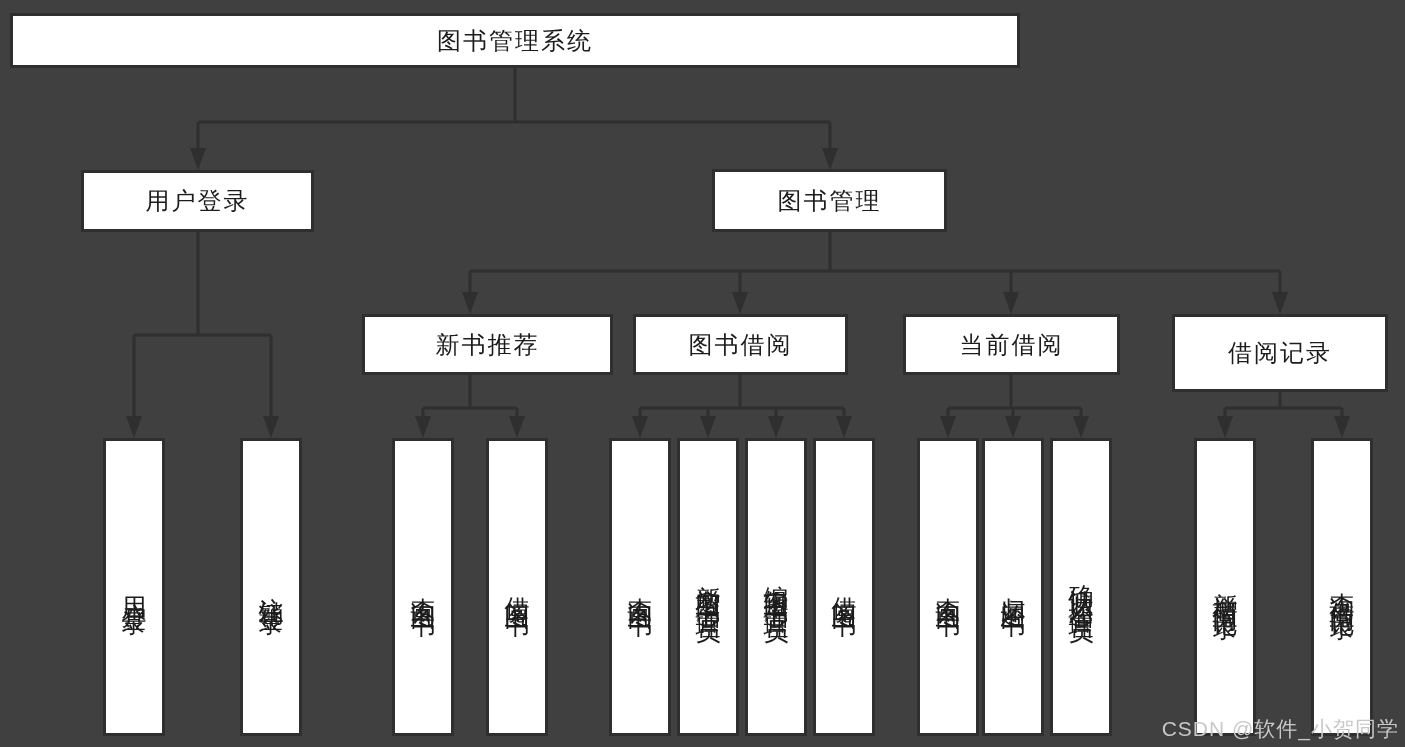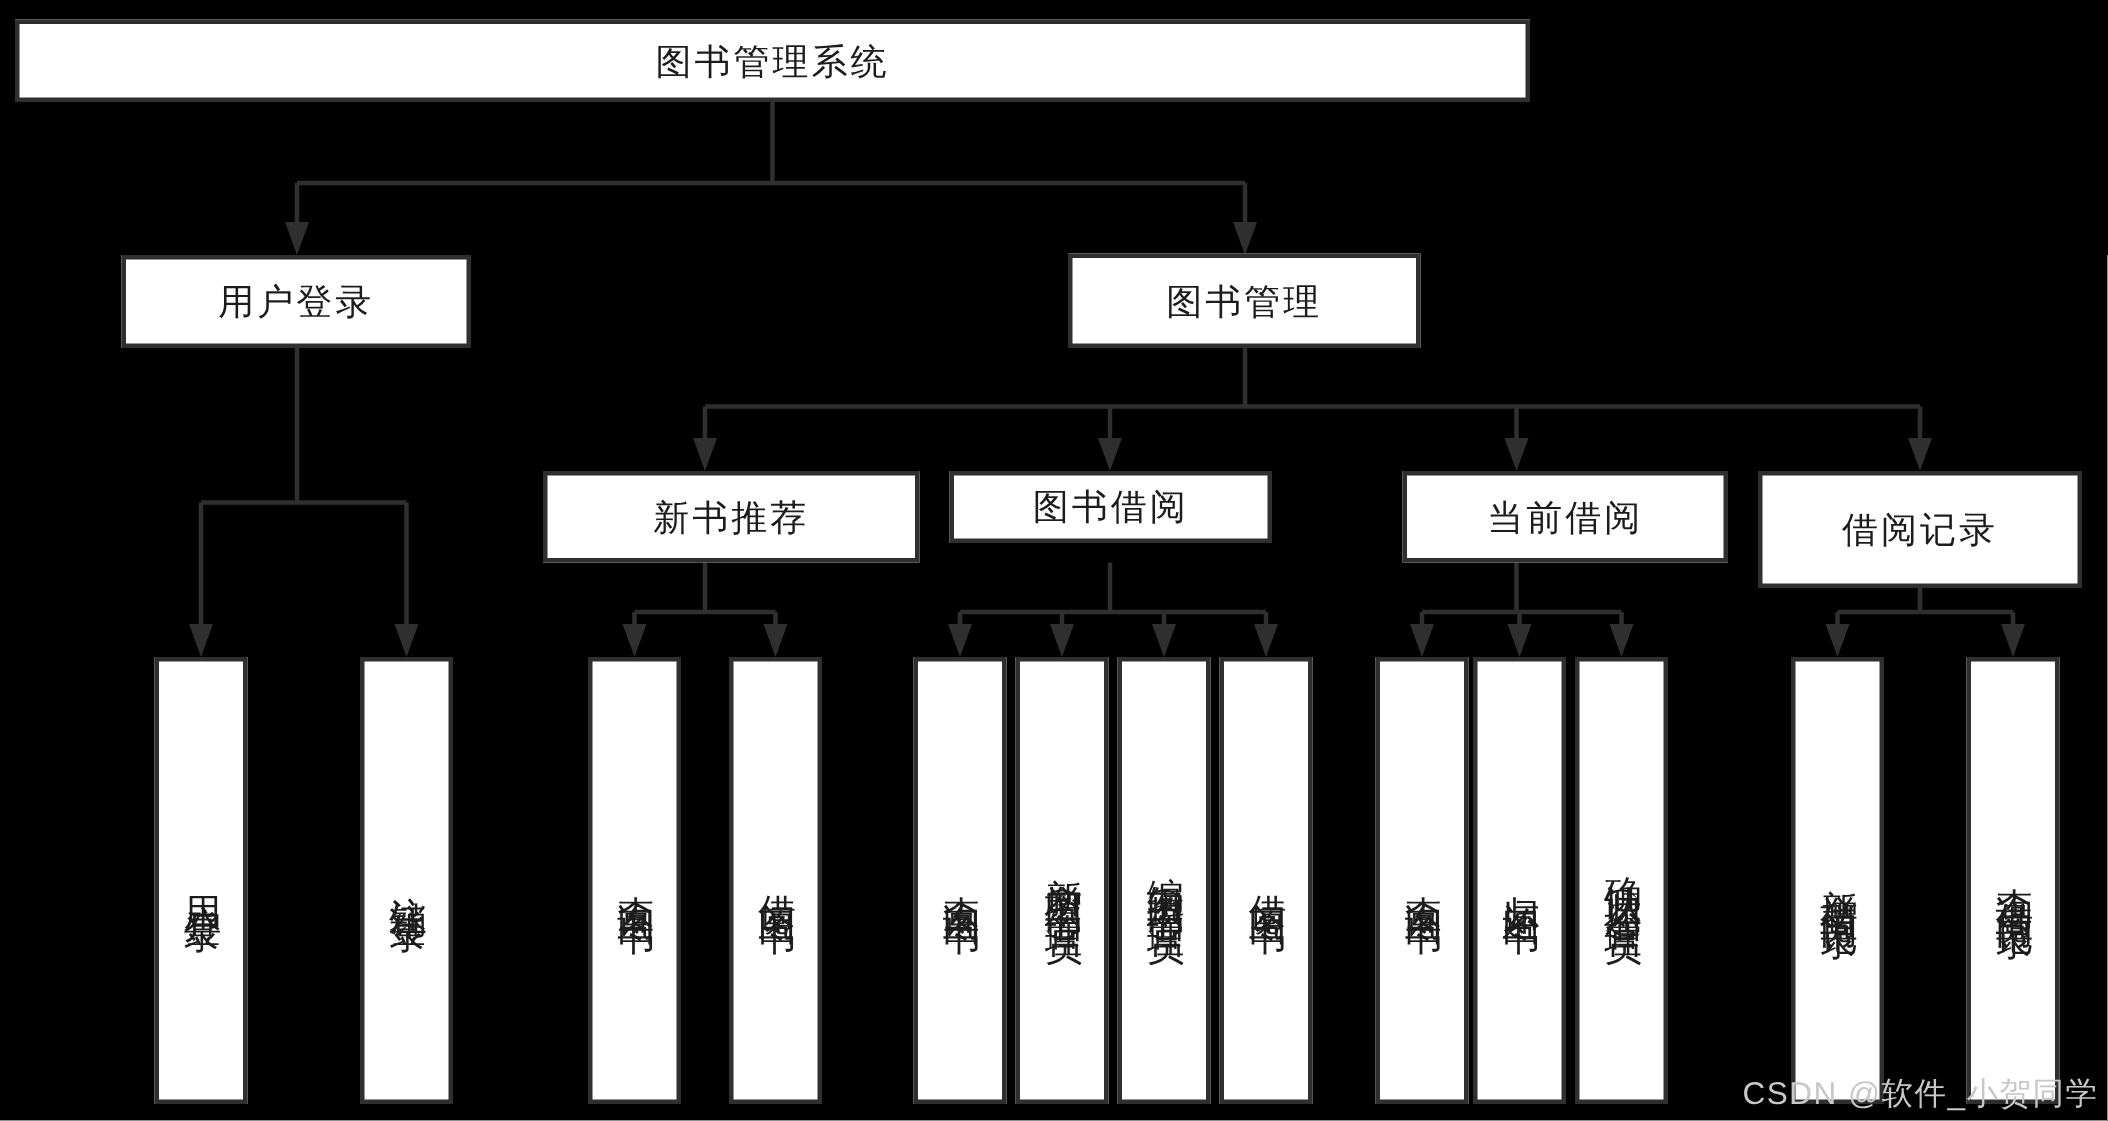--- a/index.html
+++ b/index.html
@@ -4,21 +4,21 @@
 <style>
   html, body {
     margin: 0;
     padding: 0;
     background: #ffffff;
   }
   .stage {
     position: relative;
     width: 1405px;
     height: 747px;
-    background: #000000;
+    background: #404040;
     font-family: "Liberation Sans", "DejaVu Sans", sans-serif;
     overflow: hidden;
   }
   svg.connectors {
     position: absolute;
     left: 0;
     top: 0;
     z-index: 1;
   }
   .hnode {
@@ -54,22 +54,22 @@
     letter-spacing: 5px;
     color: #1c1c1c;
     white-space: nowrap;
     line-height: 1;
   }
   
   .n-root        { left: 10px;   top: 13px;  width: 1010px; height: 55px; }
   .n-user-login  { left: 81px;   top: 170px; width: 233px;  height: 62px; }
   .n-book-mgmt   { left: 712px;  top: 169px; width: 235px;  height: 63px; }
   .n-new-book    { left: 362px;  top: 314px; width: 251px;  height: 61px; }
-  .n-book-borrow { left: 633px;  top: 314px; width: 215px;  height: 48px; text-align: right; }
-  .n-cur-borrow  { left: 903px;  top: 314px; width: 217px;  height: 61px; margin-left: 32px; }
+  .n-book-borrow { left: 633px;  top: 314px; width: 215px;  height: 61px; text-align: right; }
+  .n-cur-borrow  { left: 903px;  top: 314px; width: 217px;  height: 61px; }
   .n-records     { left: 1172px; top: 314px; width: 216px;  height: 78px; }
 
   .l-user-login   { left: 103px; }
   .l-logout       { left: 240px; }
   .l-nb-query     { left: 392px; }
   .l-nb-borrow    { left: 486px; }
   .l-bw-query     { left: 609px; }
   .l-bw-add       { left: 677px; }
   .l-bw-edit      { left: 745px; }
   .l-bw-do        { left: 813px; }

